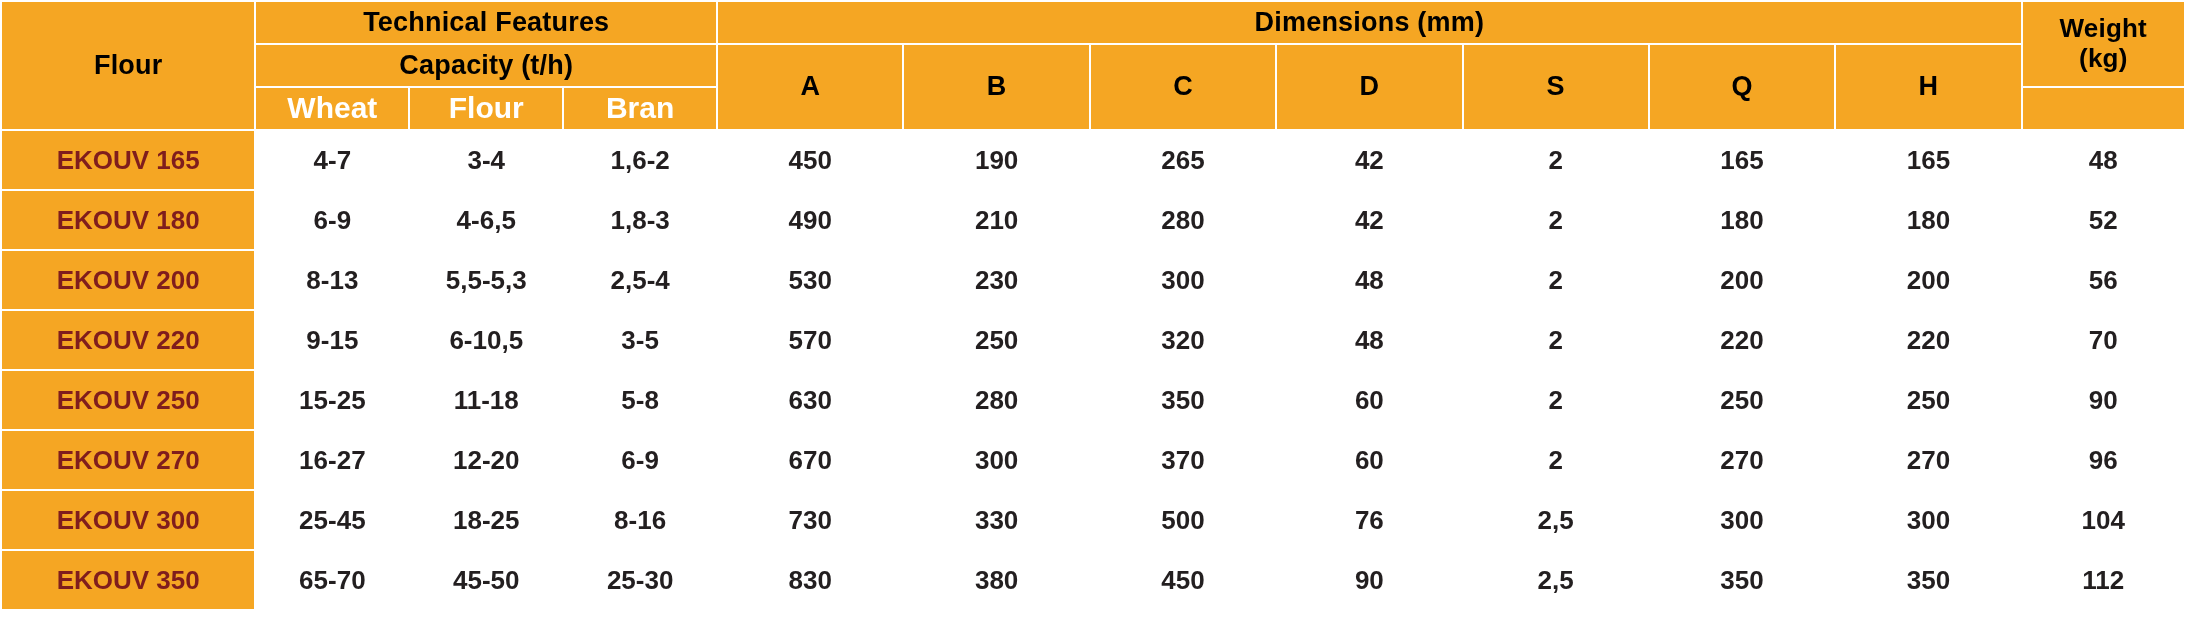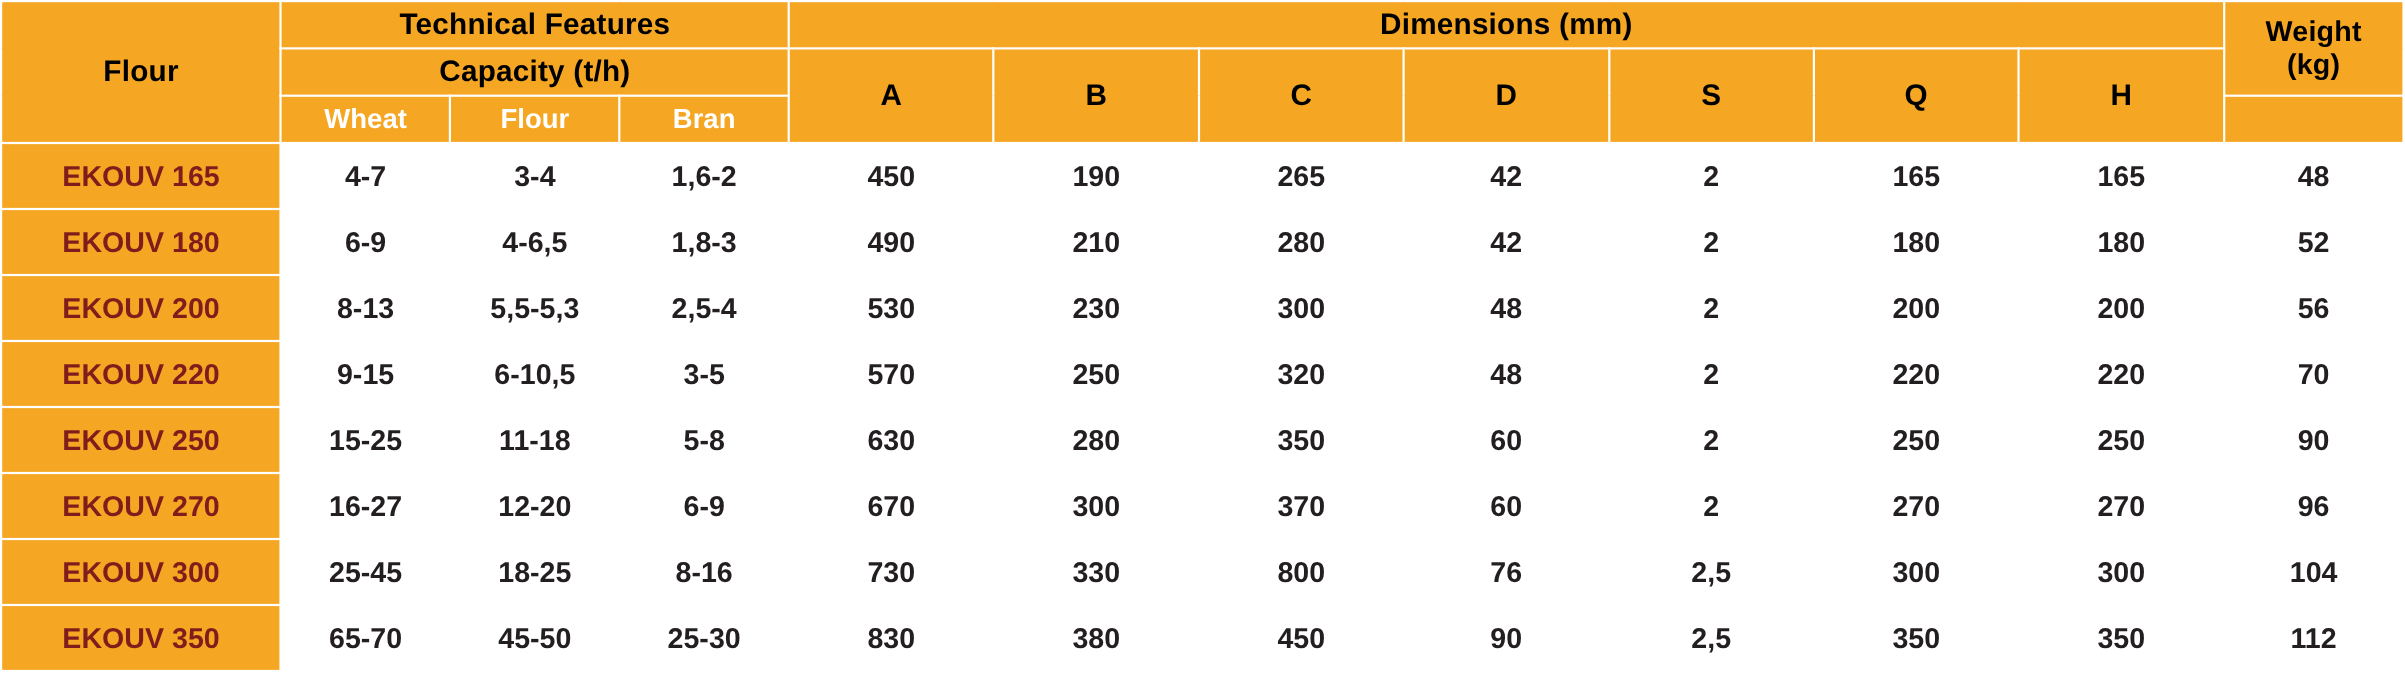--- a/index.html
+++ b/index.html
@@ -34,21 +34,21 @@
   .hdr {
     background: #F5A623;
     color: #000000;
     font-size: 27px;
     letter-spacing: 0.2px;
     line-height: 1.15;
   }
   .hdr-sub {
     background: #F5A623;
     color: #ffffff;
-    font-size: 25px;
+    font-size: 30px;
     line-height: 1.15;
   }
   
   .type-cell {
     background: #F5A623;
     color: #7f1d1d;
     font-size: 26px;
     height: 58px;
   }
   
@@ -208,21 +208,21 @@
         <td class="data-cell">270</td>
         <td class="data-cell">96</td>
       </tr>
       <tr class="row-h">
         <td class="type-cell">EKOUV 300</td>
         <td class="data-cell">25-45</td>
         <td class="data-cell">18-25</td>
         <td class="data-cell">8-16</td>
         <td class="data-cell">730</td>
         <td class="data-cell">330</td>
-        <td class="data-cell">800</td>
+        <td class="data-cell">500</td>
         <td class="data-cell">76</td>
         <td class="data-cell">2,5</td>
         <td class="data-cell">300</td>
         <td class="data-cell">300</td>
         <td class="data-cell">104</td>
       </tr>
       <tr class="row-h">
         <td class="type-cell">EKOUV 350</td>
         <td class="data-cell">65-70</td>
         <td class="data-cell">45-50</td>

